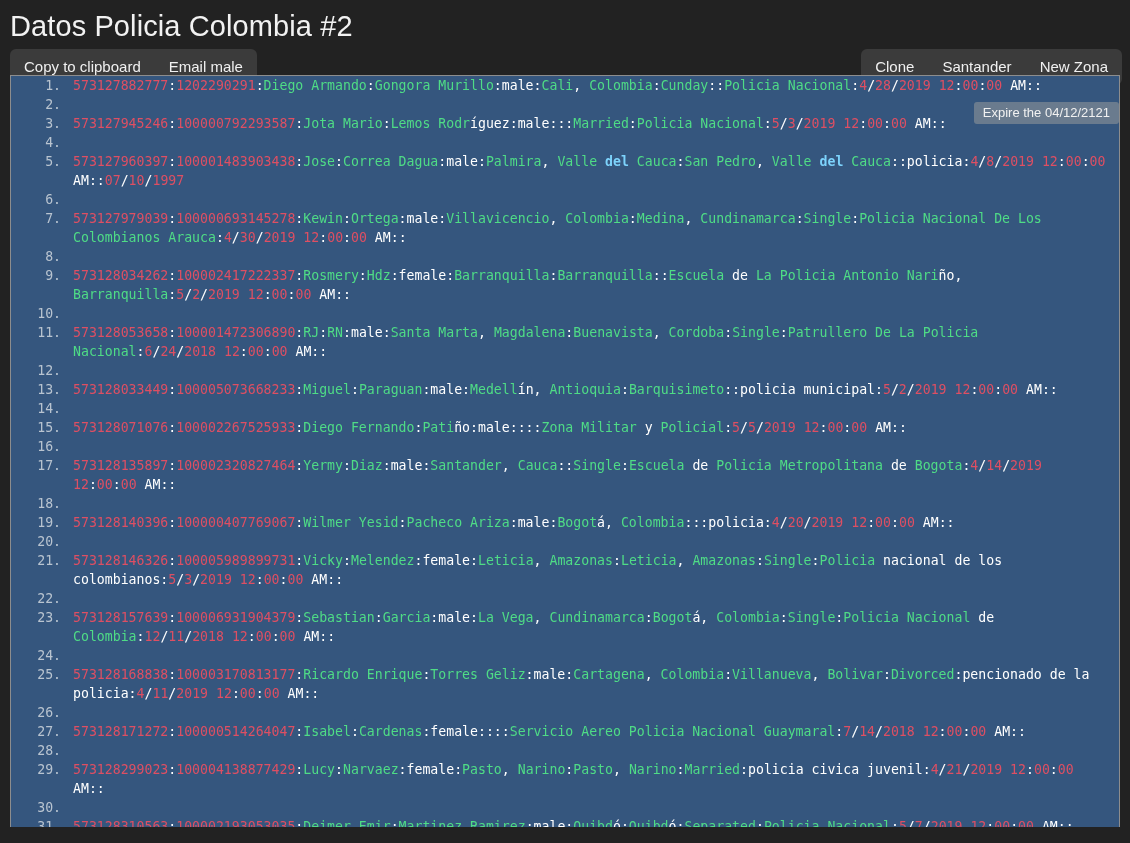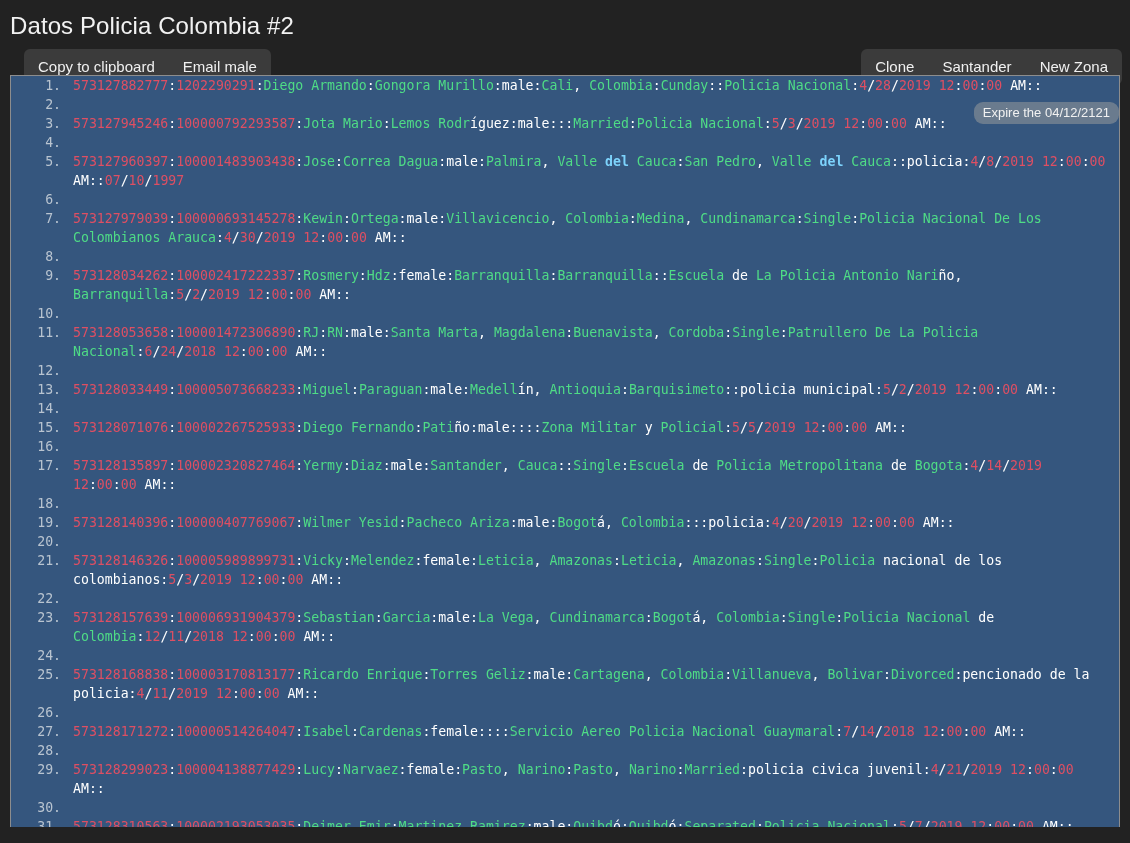--- a/index.html
+++ b/index.html
@@ -12,21 +12,21 @@
   }
   body {
     font-family: "Liberation Sans", sans-serif;
     color: #e8e8e8;
   }
 
   .page { width: 1130px; height: 843px; position: relative; }
 
   
   .page-title {
-    font-size: 24px;
+    font-size: 29px;
     font-weight: 400;
     color: #f2f2f2;
     padding: 6px 0 0 10px;
     margin: 0;
     letter-spacing: 0.1px;
     line-height: 40px;
   }
 
   .toolbar-row {
     position: relative;
@@ -37,21 +37,21 @@
   .btn-group {
     position: absolute;
     top: 3px;
     background: #3b3b3b;
     border-radius: 6px;
     display: flex;
     align-items: stretch;
     height: 36px;
     overflow: hidden;
   }
-  .btn-group.left  { left: 24px; }
+  .btn-group.left  { left: 10px; }
   .btn-group.right { right: 8px; }
 
   .btn {
     background: transparent;
     border: 0;
     color: #f0f0f0;
     font-family: "Liberation Sans", sans-serif;
     font-size: 15px;
     padding: 0 14px;
     cursor: pointer;
@@ -99,21 +99,21 @@
   .w  { color: #ffffff; }            
   .k  { color: #7dd3fc; font-weight: bold; text-align: center; } 
 
   
   .tooltip {
     position: absolute;
     right: 11px;
     top: 102px;
     background: rgba(130,140,150,0.70);
     color: #f1f1f1;
-    border-radius: 9px;
+    border-radius: 3px;
     font-family: "Liberation Sans", sans-serif;
     font-size: 13px;
     padding: 3px 9px 4px;
     white-space: nowrap;
     pointer-events: none;
   }
 </style>
 </head>
 <body>
 

